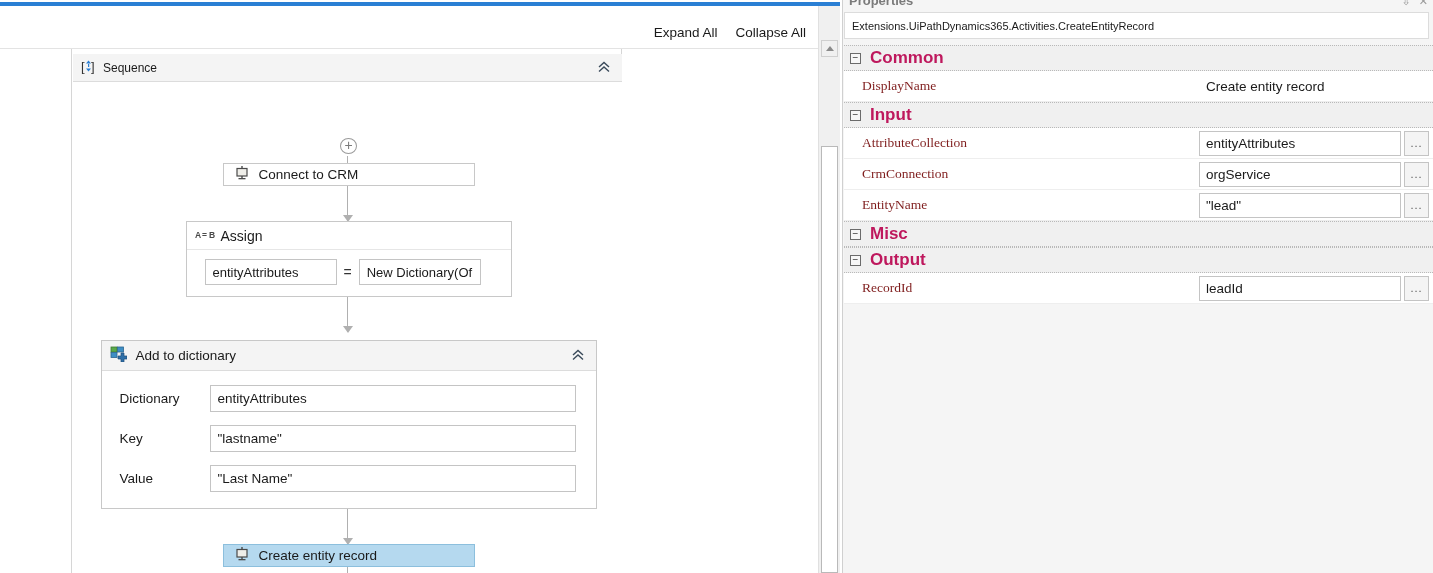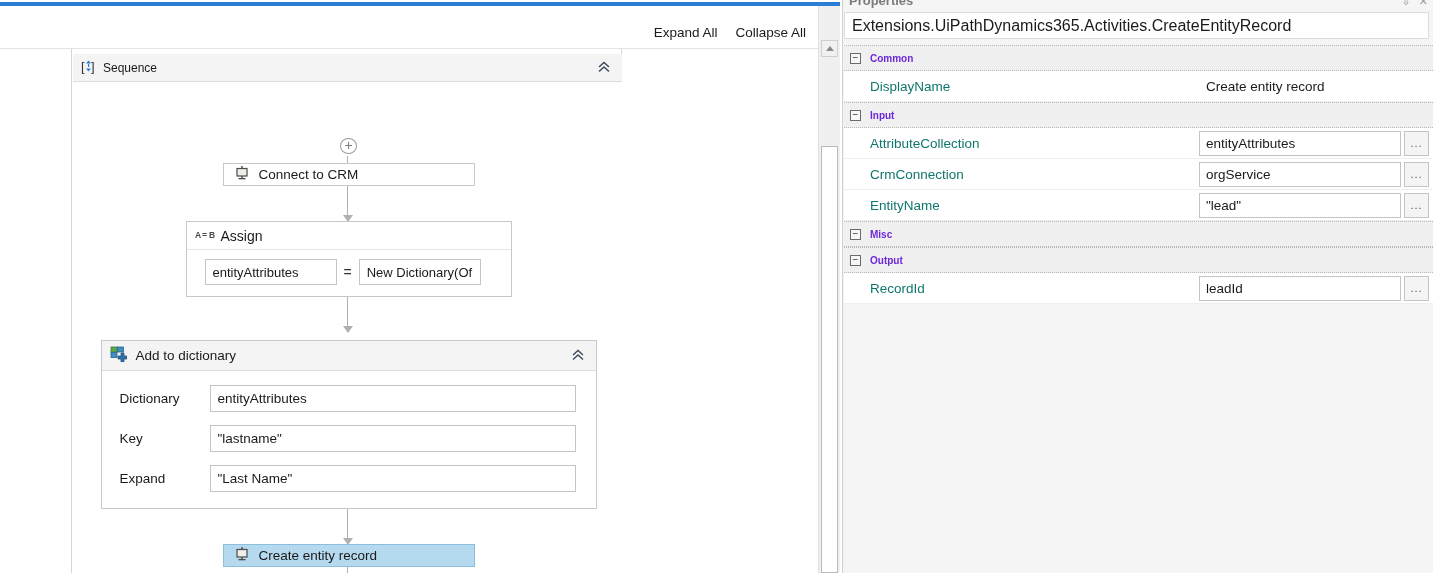--- a/index.html
+++ b/index.html
@@ -236,21 +236,21 @@
     font-size: 11px;
   }
 
   .props-name-row {
     position: absolute; left: 1px; top: 12px;
     width: 585px; height: 27px;
     background: #ffffff;
     display: flex; align-items: center;
     padding-left: 7px;
     border: 1px solid #dcdcdc;
-    font-size: 16px; color: #1a1a1a;
+    font-size: 11px; color: #1a1a1a;
   }
 
   .props-grid {
     position: absolute; left: 1px; top: 45px;
     width: 589px; height: 528px;
     background: #f5f5f5;
   }
 
   .cat-row {
     height: 26px; display: flex; align-items: center;
@@ -258,30 +258,30 @@
     border: 1px dotted #b9b9b9;
     border-left: none; border-right: none;
     padding-left: 6px;
   }
   .cat-expander {
     width: 11px; height: 11px; border: 1px solid #6b6b6b;
     display: flex; align-items: center; justify-content: center;
     font-size: 10px; line-height: 1; color: #333; background: #f7f7f7;
     margin-right: 9px; cursor: pointer;
   }
-  .cat-label { font-weight: bold; font-size: 10px; color: #6d28d9; }
+  .cat-label { font-weight: bold; font-size: 17px; color: #be185d; }
 
   .prop-row {
     height: 31px; display: flex; align-items: center;
     background: #ffffff;
     border-bottom: 1px solid #eeeeee;
   }
   .prop-name {
     width: 355px; flex: 0 0 355px;
-    padding-left: 26px; font-size: 13.5px; color: #0f766e;
+    padding-left: 18px; font-size: 13.5px; color: #7f1d1d; font-family: Liberation Serif, serif;
   }
   .prop-val-wrap {
     flex: 1; display: flex; align-items: center;
     padding-right: 4px; height: 100%;
   }
   .prop-input {
     flex: 1; height: 25px;
     border: 1px solid #c4c4c4; background: #ffffff;
     display: flex; align-items: center; padding: 0 6px;
     font-size: 13.5px; color: #1a1a1a;
@@ -405,21 +405,21 @@
               <div class="dict-label">Dictionary</div>
               <div class="dict-field">entityAttributes</div>
             </div>
 
             <div class="dict-row">
               <div class="dict-label">Key</div>
               <div class="dict-field">"lastname"</div>
             </div>
 
             <div class="dict-row">
-              <div class="dict-label">Expand</div>
+              <div class="dict-label">Value</div>
               <div class="dict-field">"Last Name"</div>
             </div>
 
           </div>
         </div>
 
         <div class="connector arrow" style="height:42px;"></div>
 
         <div class="activity selected" style="width:252px; height:27px; position:relative; left:1px;">
           <span class="icn">

